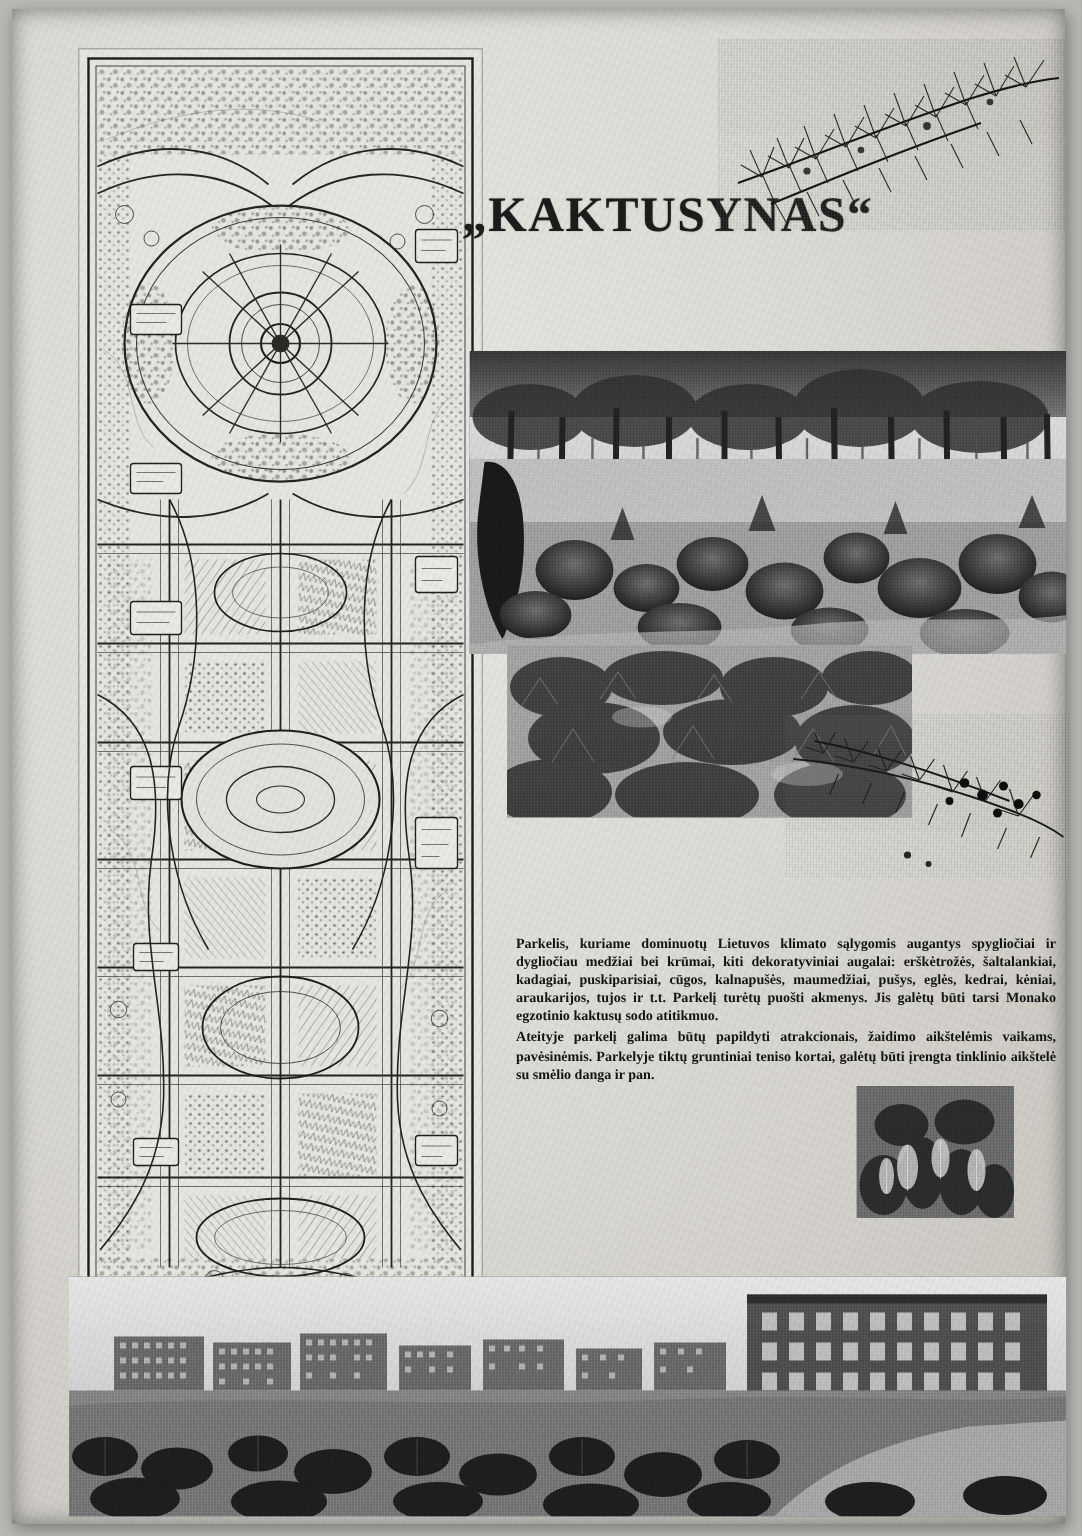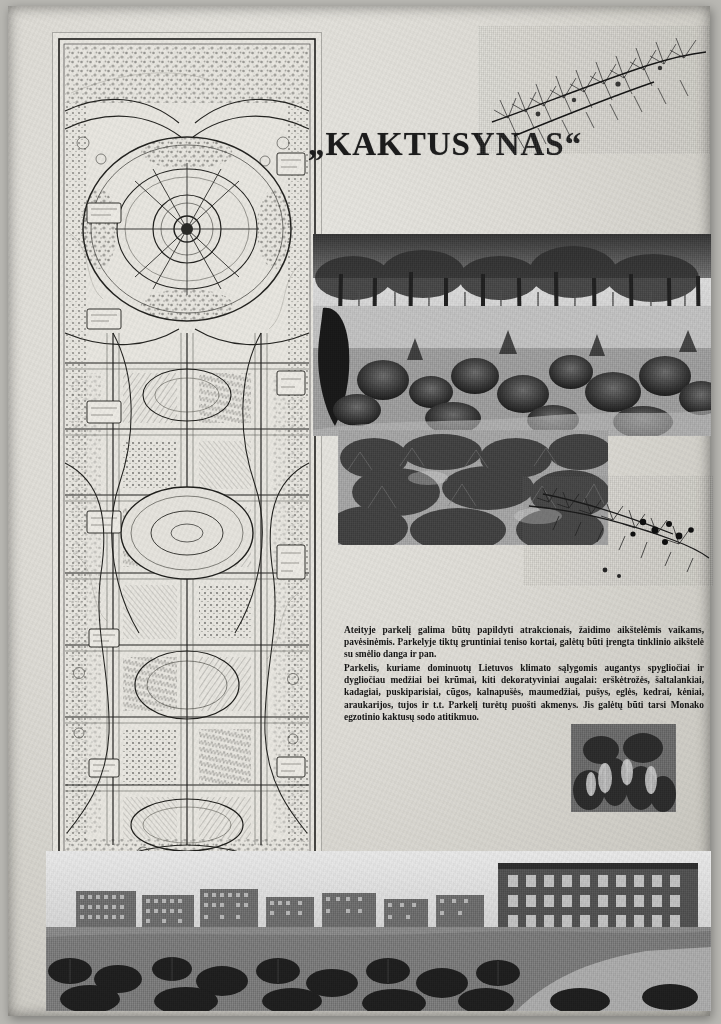--- a/index.html
+++ b/index.html
@@ -587,22 +587,22 @@
         </g>
         <g fill="#2a2a24">
           <circle cx="82" cy="94" r="2.4"></circle>
             <circle cx="96" cy="100" r="2"></circle>
         </g>
       </svg>
       <div class="grain"></div>
     </div>
 
     <div class="bodytext">
+      <p>Parkelis, kuriame dominuotų Lietuvos klimato sąlygomis augantys spygliočiai ir dygliočiau medžiai bei krūmai, kiti dekoratyviniai augalai: erškėtrožės, šaltalankiai, kadagiai, puskiparisiai, cūgos, kalnapušės, maumedžiai, pušys, eglės, kedrai, kėniai, araukarijos, tujos ir t.t. Parkelį turėtų puošti akmenys. Jis galėtų būti tarsi Monako egzotinio kaktusų sodo atitikmuo.</p>
       <p>Ateityje parkelį galima būtų papildyti atrakcionais, žaidimo aikštelėmis vaikams, pavėsinėmis. Parkelyje tiktų gruntiniai teniso kortai, galėtų būti įrengta tinklinio aikštelė su smėlio danga ir pan.</p>
-      <p>Parkelis, kuriame dominuotų Lietuvos klimato sąlygomis augantys spygliočiai ir dygliočiau medžiai bei krūmai, kiti dekoratyviniai augalai: erškėtrožės, šaltalankiai, kadagiai, puskiparisiai, cūgos, kalnapušės, maumedžiai, pušys, eglės, kedrai, kėniai, araukarijos, tujos ir t.t. Parkelį turėtų puošti akmenys. Jis galėtų būti tarsi Monako egzotinio kaktusų sodo atitikmuo.</p>
     </div>
 
     <div class="photo" id="photo-cacti">
       <svg viewBox="0 0 105 88" preserveAspectRatio="none">
         <rect width="105" height="88" fill="#6d6c66"></rect>
         <g fill="#2a2a25" opacity=".9">
           <ellipse cx="18" cy="66" rx="16" ry="20"></ellipse>
           <ellipse cx="44" cy="58" rx="14" ry="24"></ellipse>
           <ellipse cx="70" cy="64" rx="15" ry="22"></ellipse>
           <ellipse cx="92" cy="70" rx="13" ry="18"></ellipse>

